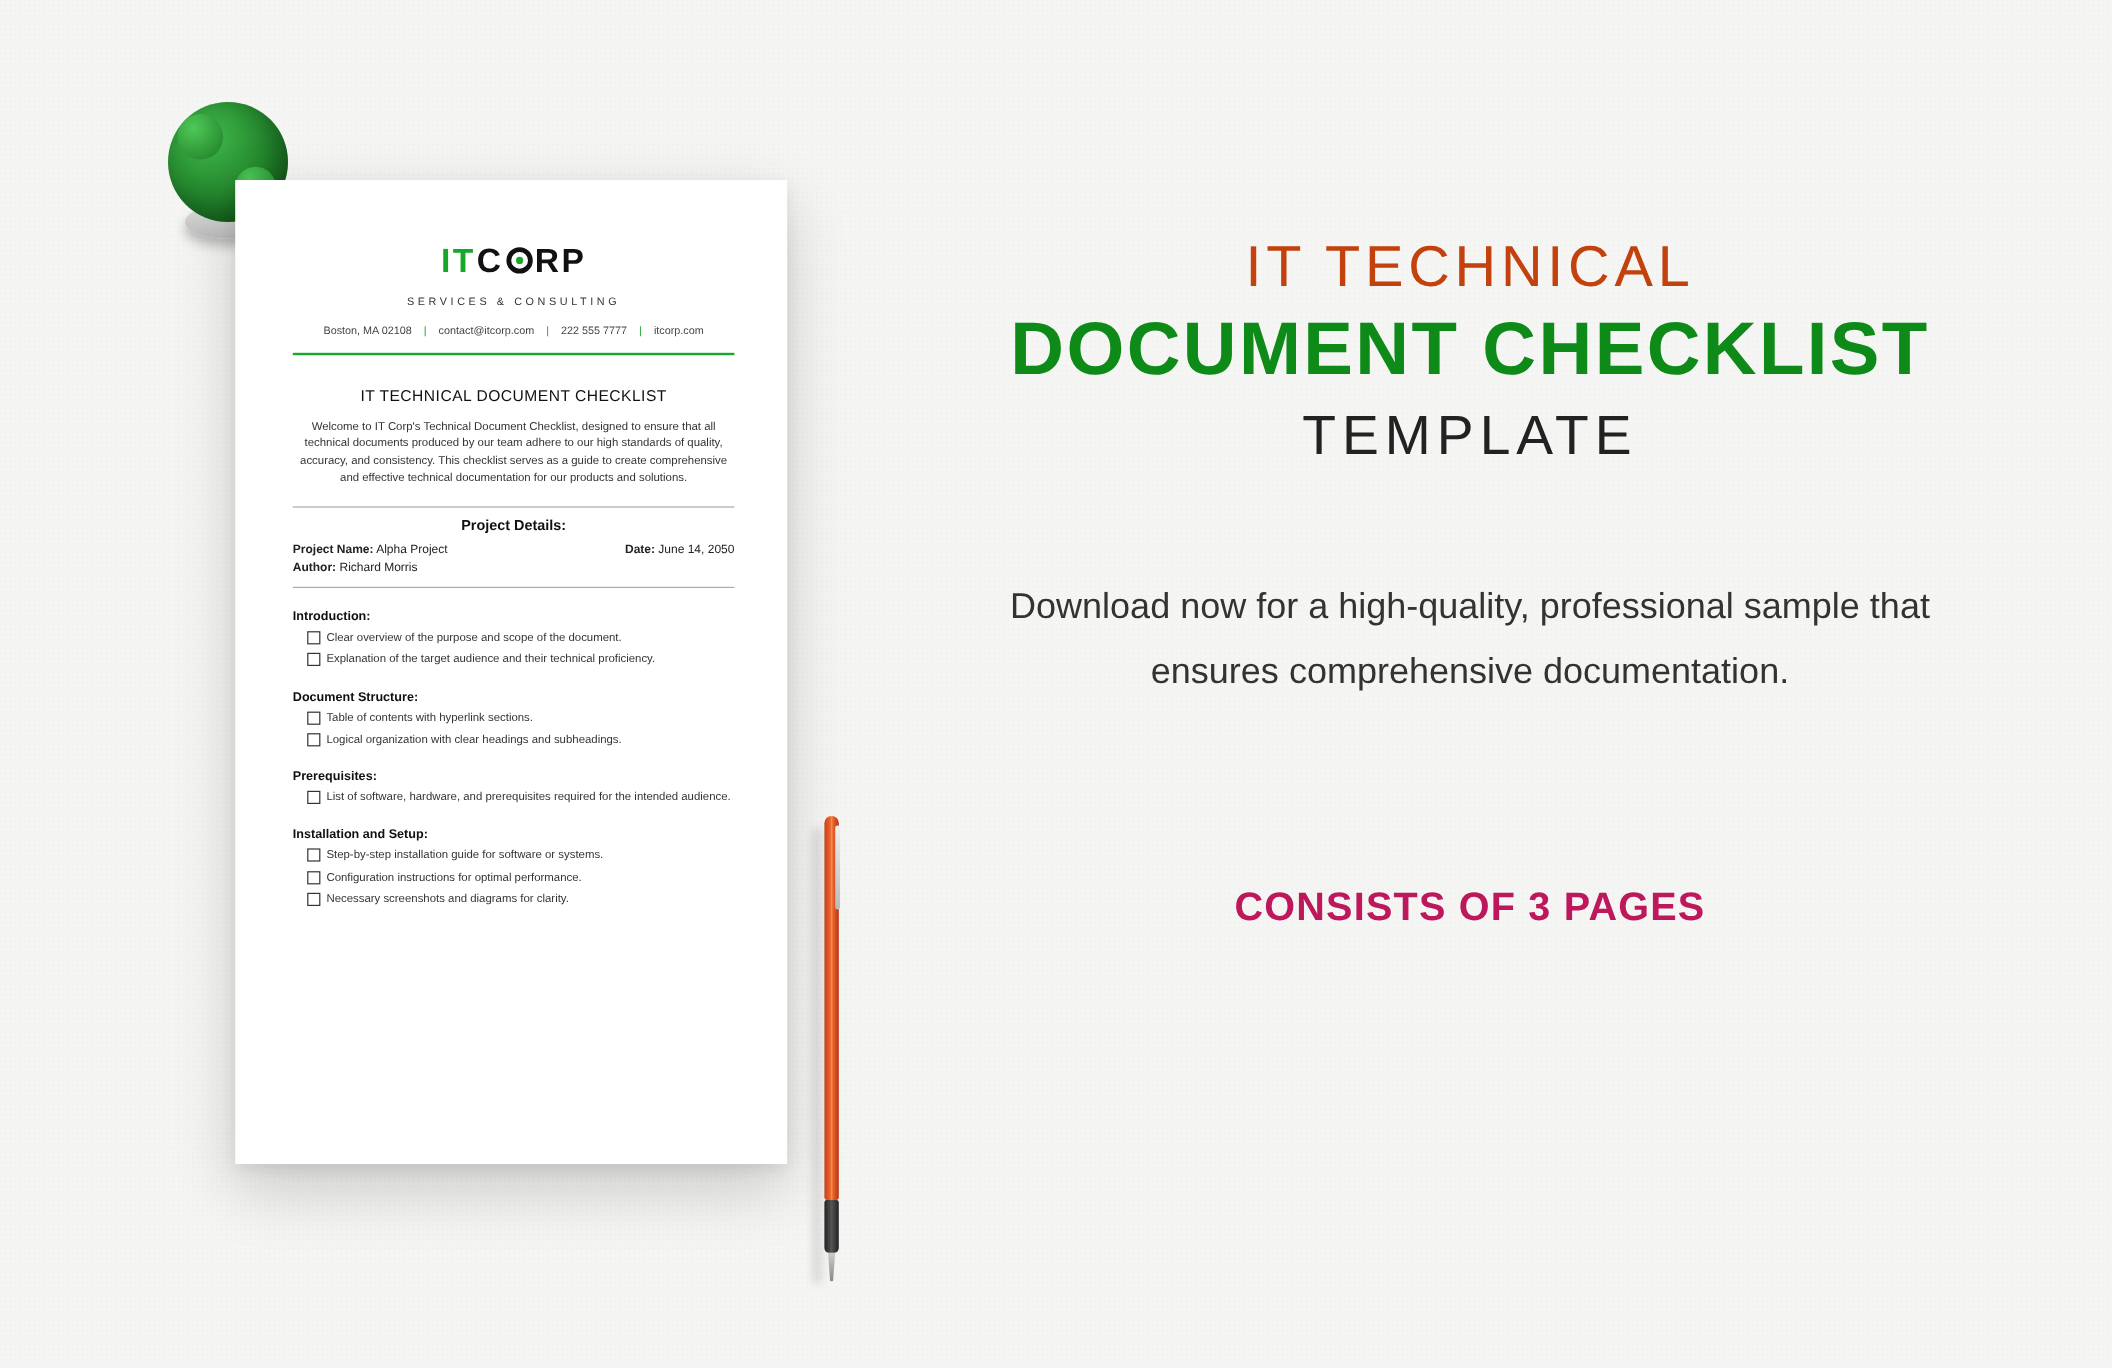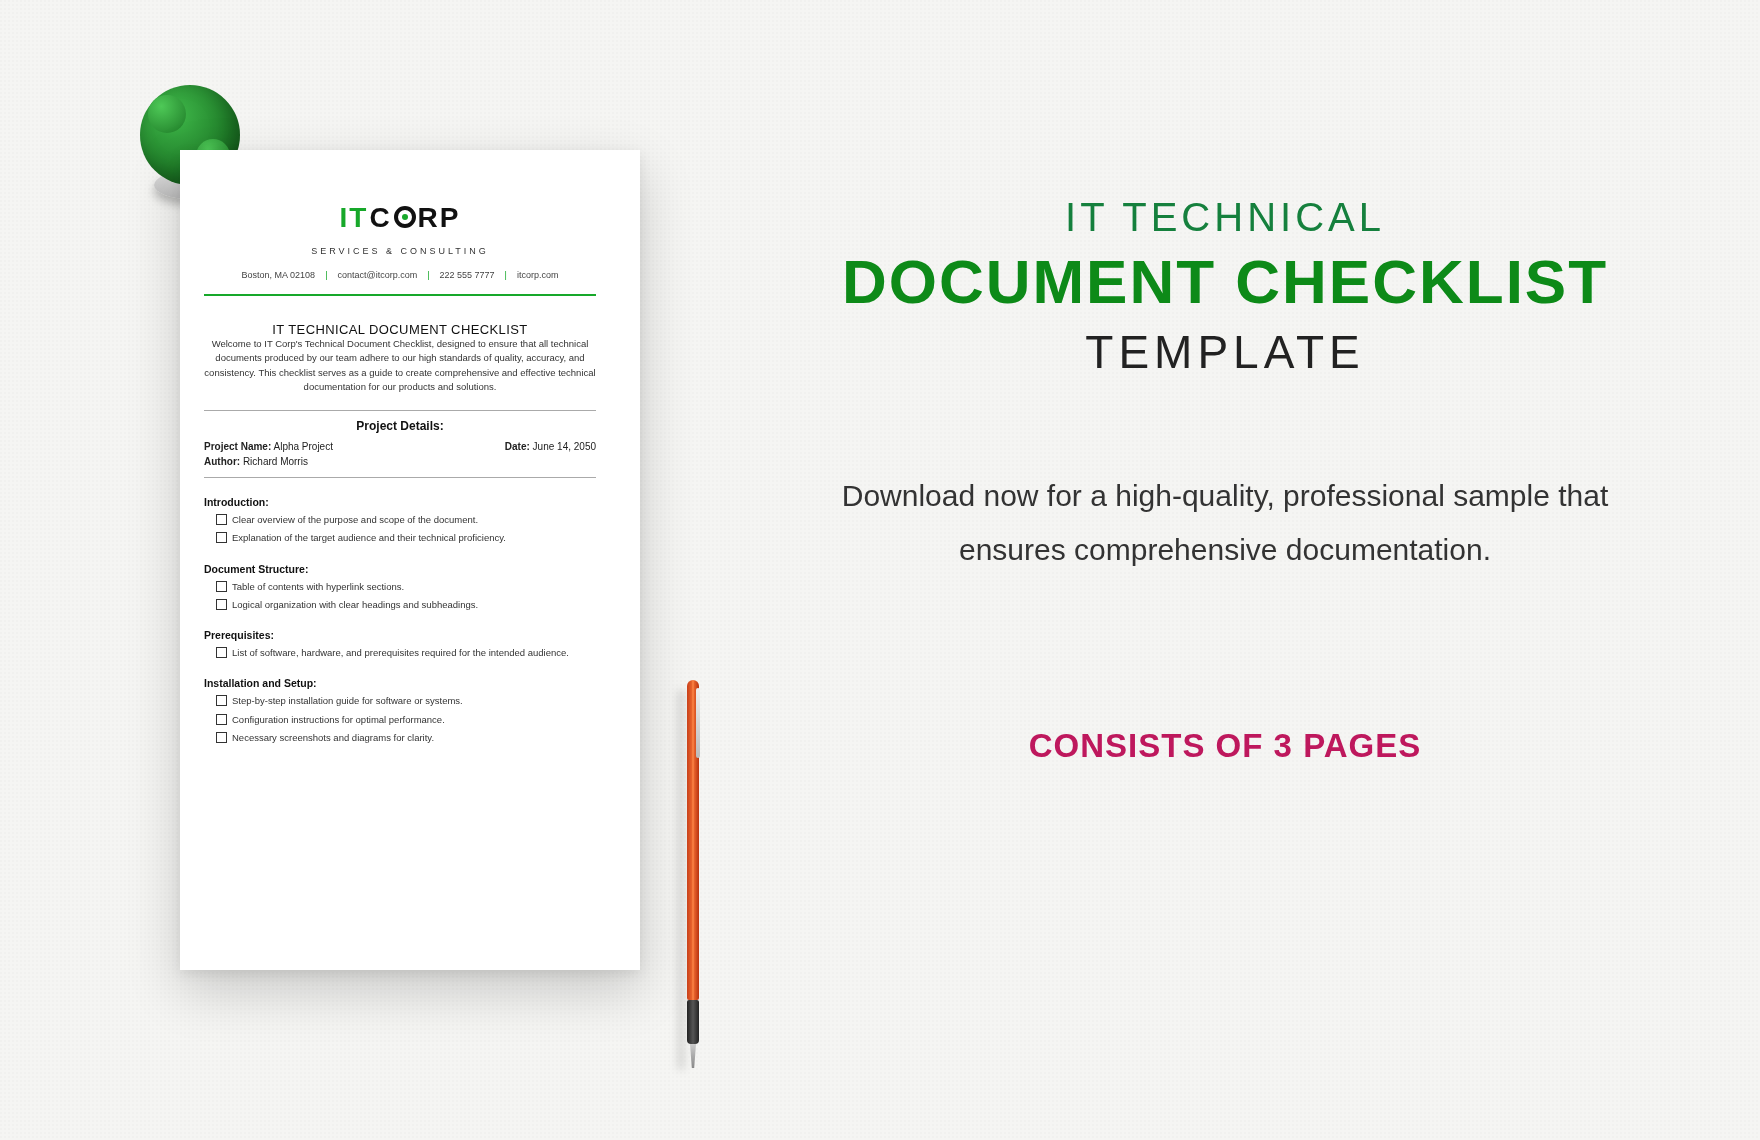--- a/index.html
+++ b/index.html
@@ -16,27 +16,27 @@
     position: absolute;
     inset: 0;
     background-image: radial-gradient(circle at 1px 1px, rgba(0,0,0,0.015) 1px, transparent 0);
     background-size: 4px 4px;
     pointer-events: none;
   }
 
   
   .page {
     position: absolute;
-    left: 180px;
+    left: 196px;
     top: 150px;
     width: 460px;
     height: 820px;
     background: #fff;
     box-shadow: 0 20px 50px rgba(0,0,0,0.18), 0 4px 12px rgba(0,0,0,0.08);
-    padding: 52px 44px 30px 24px;
+    padding: 52px 44px 30px 48px;
     color: #222;
   }
 
   .logo-wrap { text-align: center; }
   .logo-line1 { font-weight: 800; font-size: 28px; letter-spacing: 2px; color: #111; display: inline-flex; align-items: center; gap: 1px; }
   .logo-it { color: #17a82a; }
   .logo-o { display: inline-flex; width: 22px; height: 22px; border: 4px solid #111; border-radius: 50%; align-items: center; justify-content: center; margin: 0 1px; position: relative; top: -1px; }
   .logo-o::after { content: ''; width: 6px; height: 6px; background: #17a82a; border-radius: 50%; }
   .logo-line2 { font-size: 9px; letter-spacing: 3px; color: #333; margin-top: 12px; font-weight: 500; }
 
@@ -65,21 +65,21 @@
     letter-spacing: 0.4px;
     margin-top: 26px;
     color: #111;
   }
 
   .intro-p {
     font-size: 9.5px;
     text-align: center;
     line-height: 1.5;
     color: #333;
-    margin-top: 0;
+    margin-top: 12px;
   }
 
   .thin-rule {
     border: none;
     border-top: 1px solid #aaa;
     margin-top: 16px;
   }
 
   .section-heading {
     text-align: center;
@@ -218,21 +218,21 @@
 
   
   .right {
     position: absolute;
     left: 820px;
     top: 195px;
     width: 810px;
     text-align: center;
   }
   .title-block { font-family: "Segoe UI", Arial, sans-serif; }
-  .t1 { font-size: 40px; letter-spacing: 4px; font-weight: 300; color: #15803d; }
+  .t1 { font-size: 48px; letter-spacing: 4px; font-weight: 300; color: #c2410c; }
   .t2 { font-size: 62px; letter-spacing: 2px; font-weight: 800; color: #0d8a18; margin-top: 6px; }
   .t3 { font-size: 46px; letter-spacing: 5px; font-weight: 300; color: #222; margin-top: 8px; }
 
   .desc {
     font-size: 30px;
     color: #333;
     line-height: 1.8;
     margin-top: 90px;
     font-weight: 400;
   }

